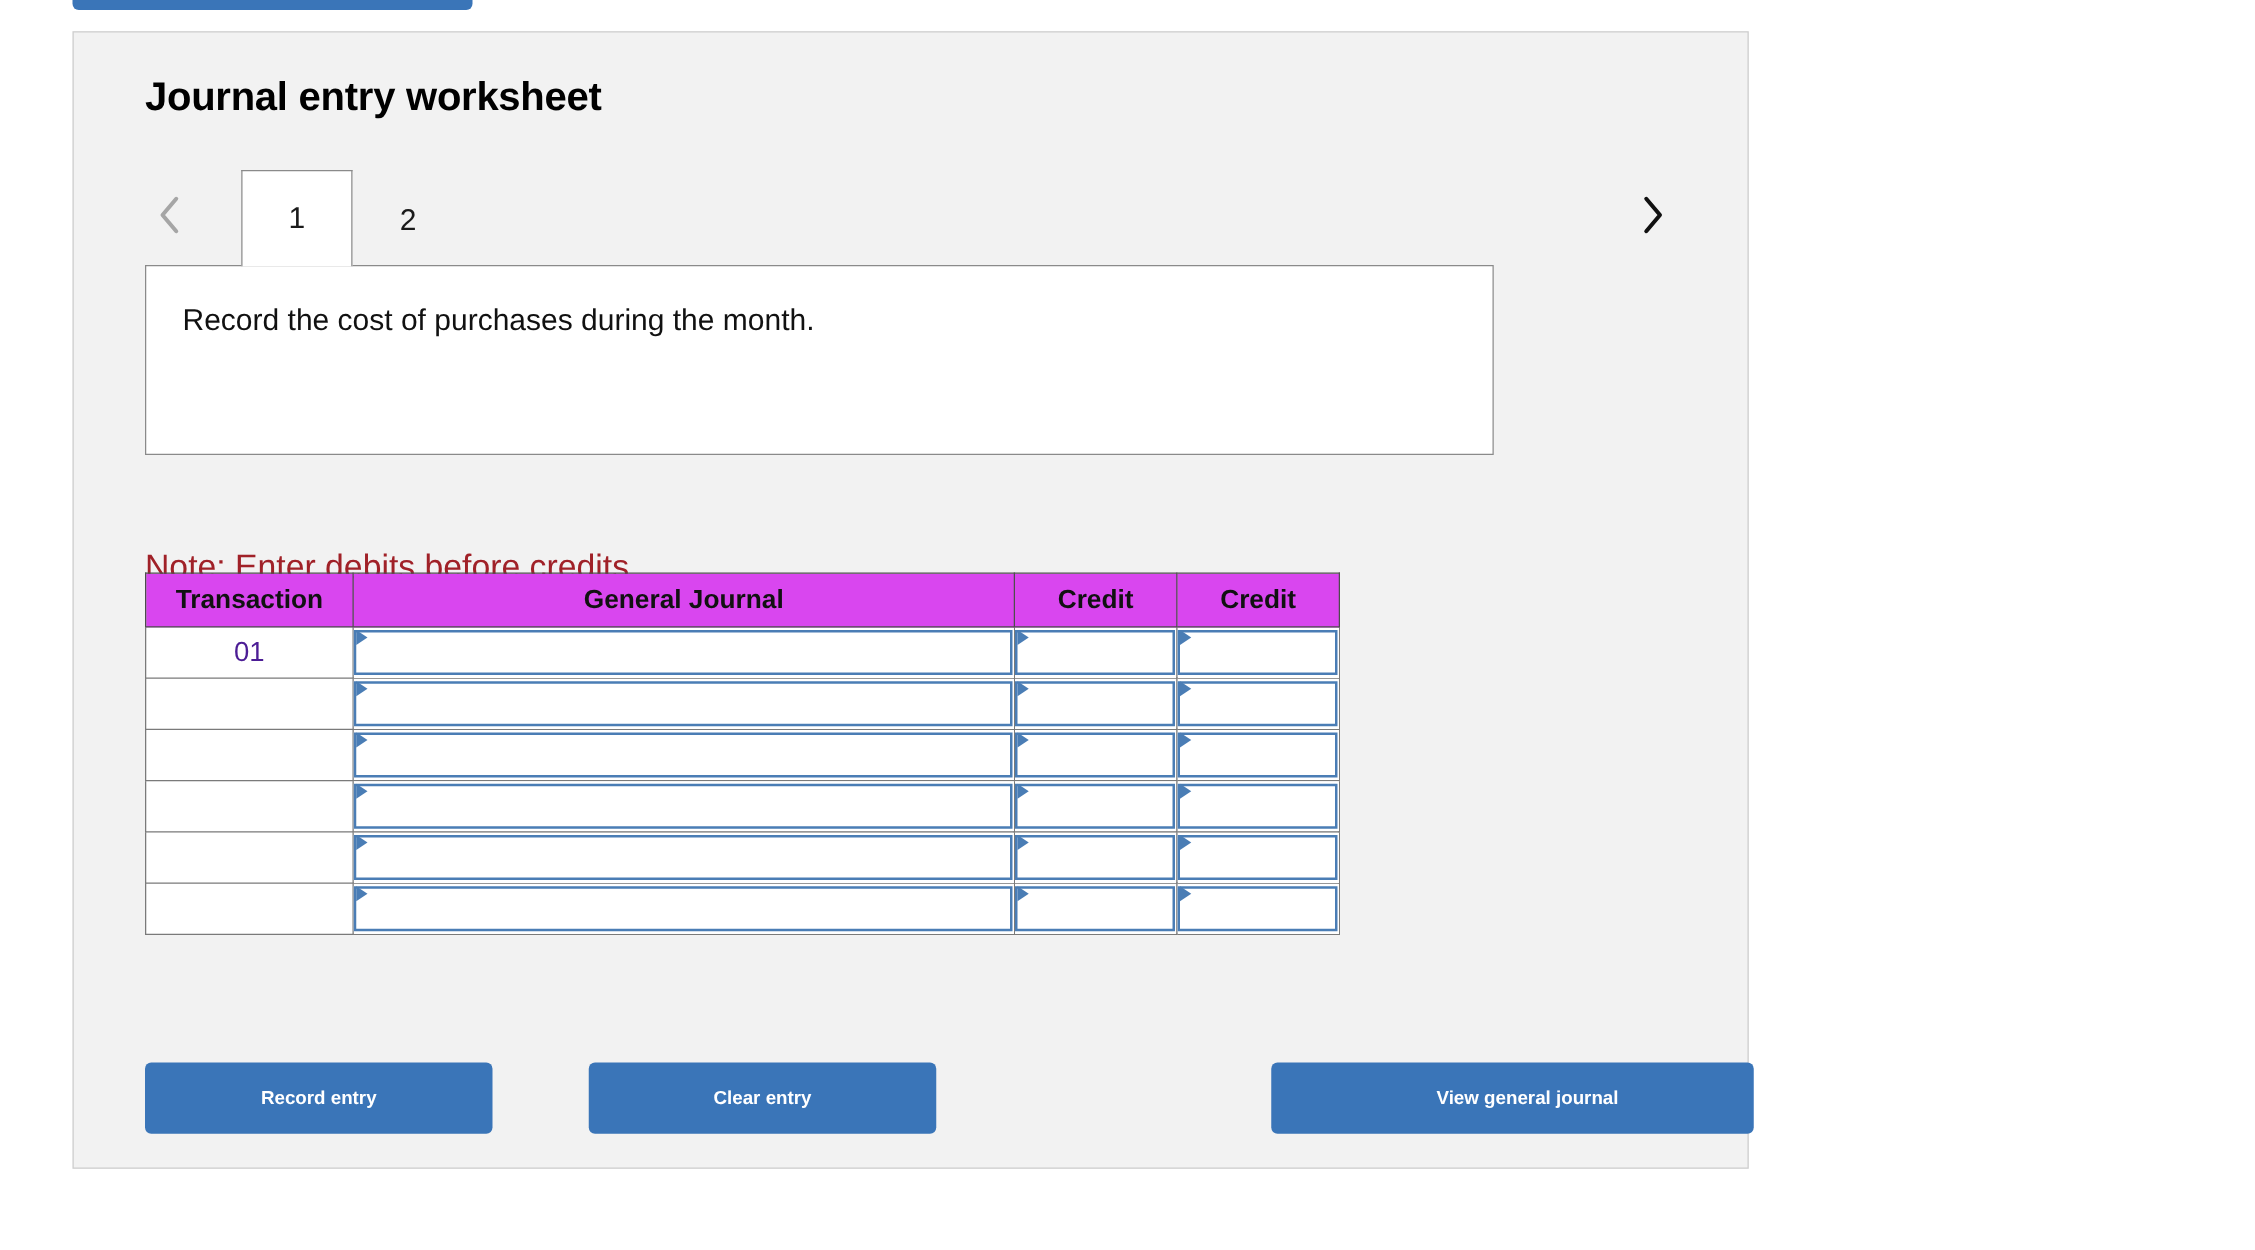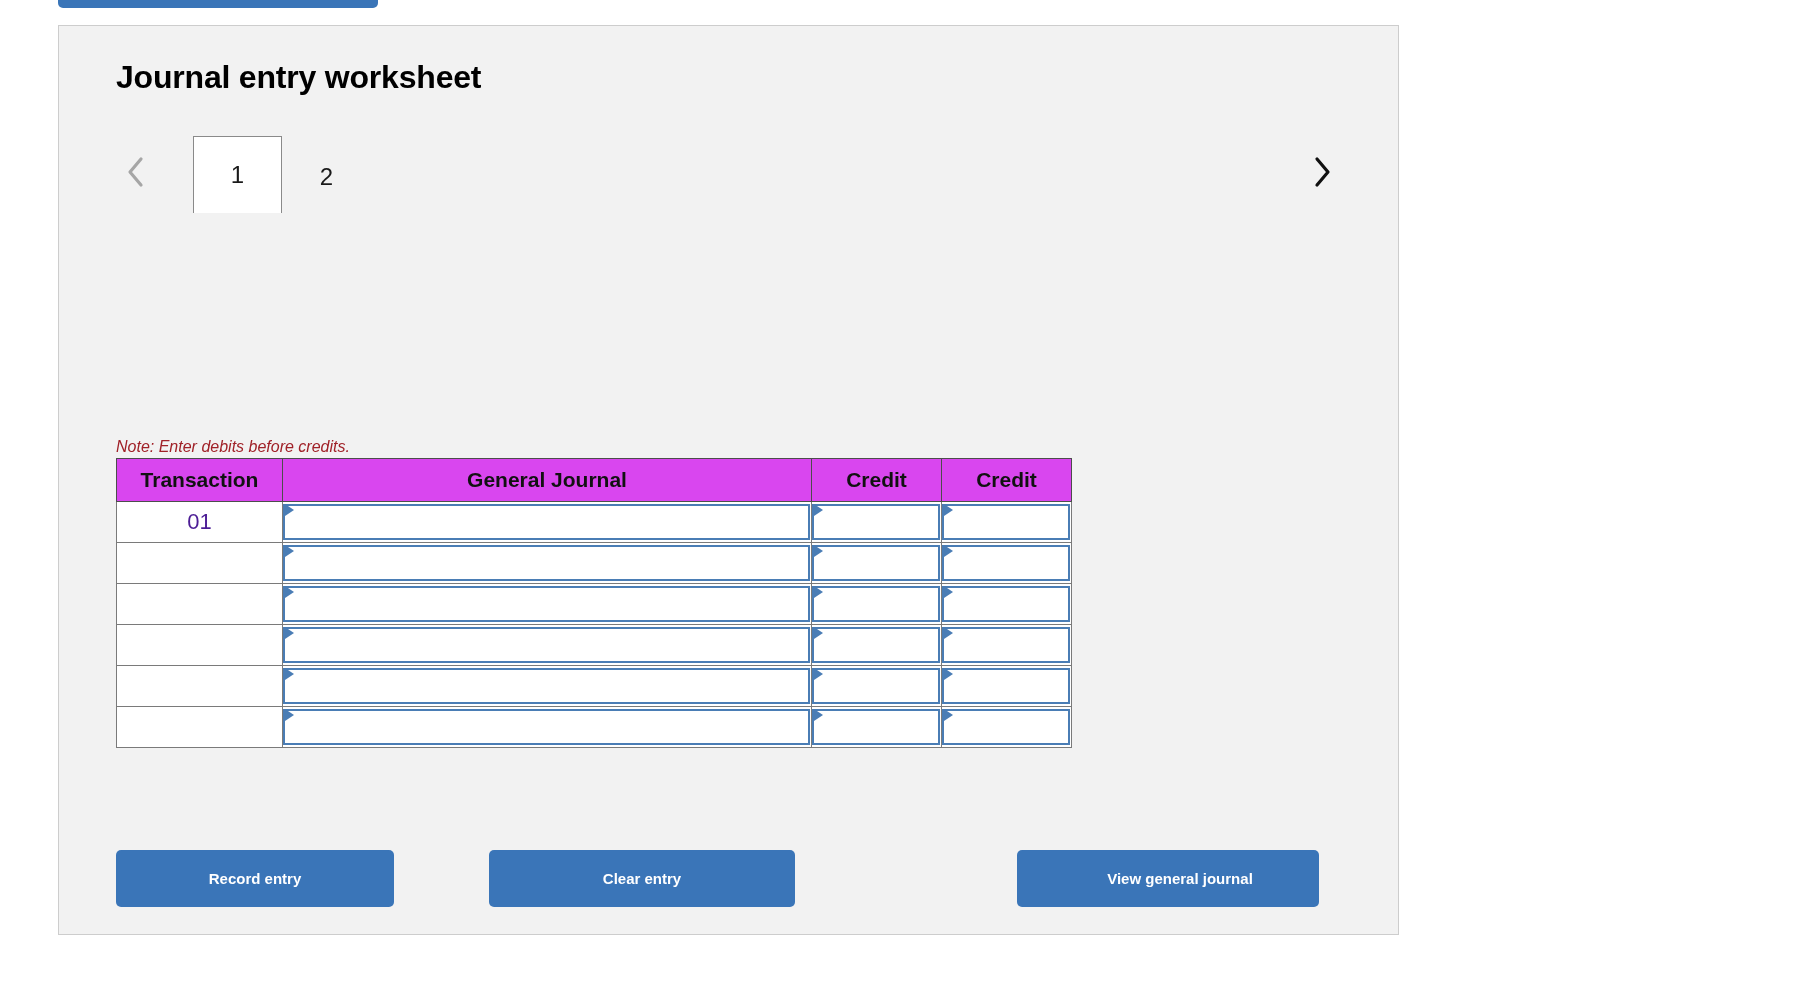--- a/index.html
+++ b/index.html
@@ -133,23 +133,22 @@
     left: 29px;
     top: 30px;
     font-size: 24px;
     color: #111111;
   }
 
   .note {
     position: absolute;
     left: 57px;
     top: 412px;
-    font-size: 16px;
+    font-size: 27px;
     color: #a02128;
-    font-style: italic;
   }
 
   
   .jtable {
     position: absolute;
     left: 57px;
     top: 432px;
     border-collapse: collapse;
     table-layout: fixed;
   }
@@ -222,22 +221,22 @@
     font-size: 15px;
     font-weight: bold;
     cursor: pointer;
     height: 57px;
     display: flex;
     align-items: center;
     justify-content: center;
   }
 
   .btn-record { left: 57px;  top: 824px; width: 278px; }
-  .btn-clear  { left: 430px; top: 824px; width: 306px; }
-  .btn-view   { left: 958px; top: 824px; width: 302px; padding-left: 30px; }
+  .btn-clear  { left: 412px; top: 824px; width: 278px; }
+  .btn-view   { left: 958px; top: 824px; width: 386px; padding-left: 30px; }
 </style>
 </head>
 <body>
 
 <div id="root">
 
   <div class="top-button-sliver"></div>
 
   <div class="panel">
 
@@ -261,20 +260,23 @@
       </div>
 
       <div class="nav-arrow nav-next">
         <svg class="chev" viewBox="0 0 20 32">
           <polyline points="5,3 16,16 5,29" fill="none" stroke="#111111" stroke-width="3.2" stroke-linecap="round" stroke-linejoin="round"></polyline>
         </svg>
       </div>
 
     </div>
 
+    <div class="prompt-box">
+      <div class="prompt-text">Record the cost of purchases during the month.</div>
+    </div>
 
     <div class="note">Note: Enter debits before credits.</div>
 
     <table class="jtable">
       <colgroup>
         <col class="col-trans">
           <col class="col-gj">
           <col class="col-debit">
           <col class="col-credit">
       </colgroup>

